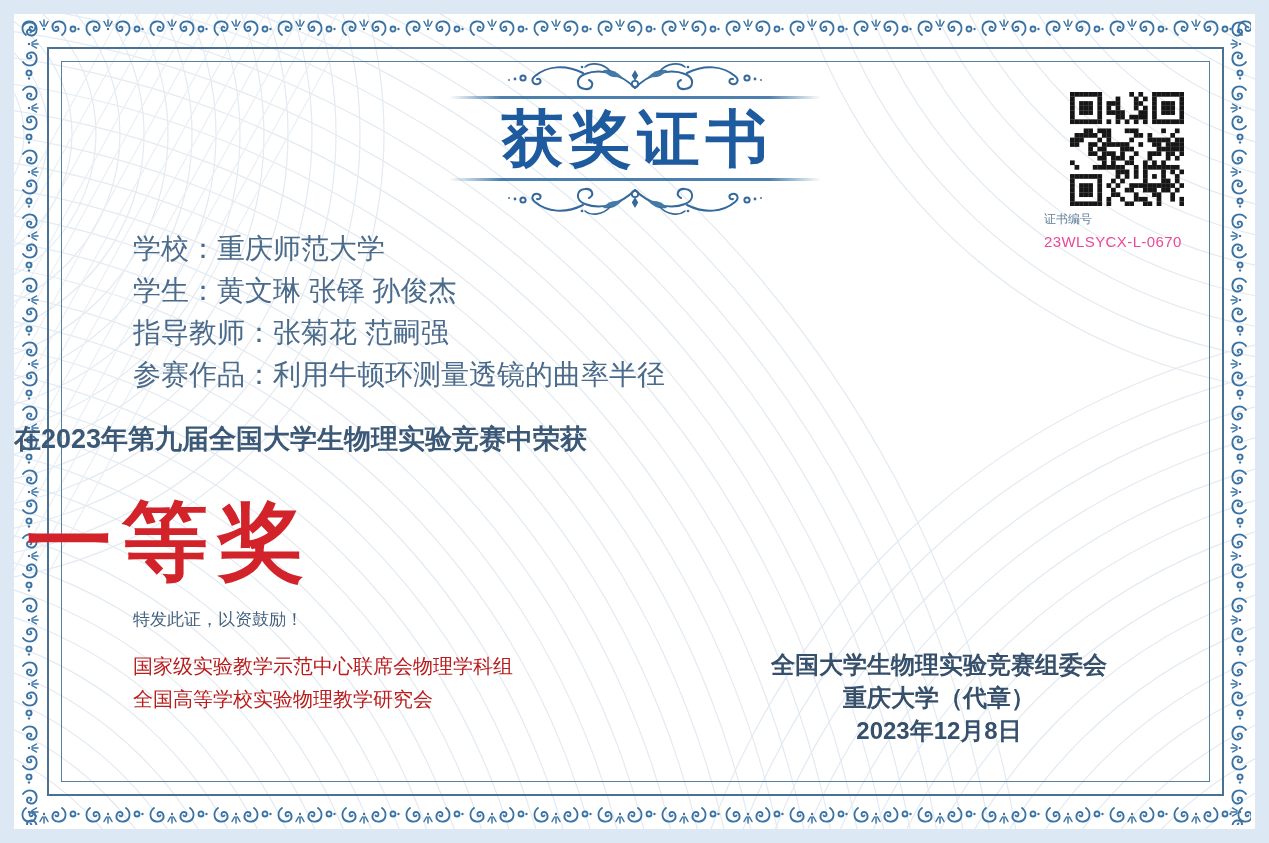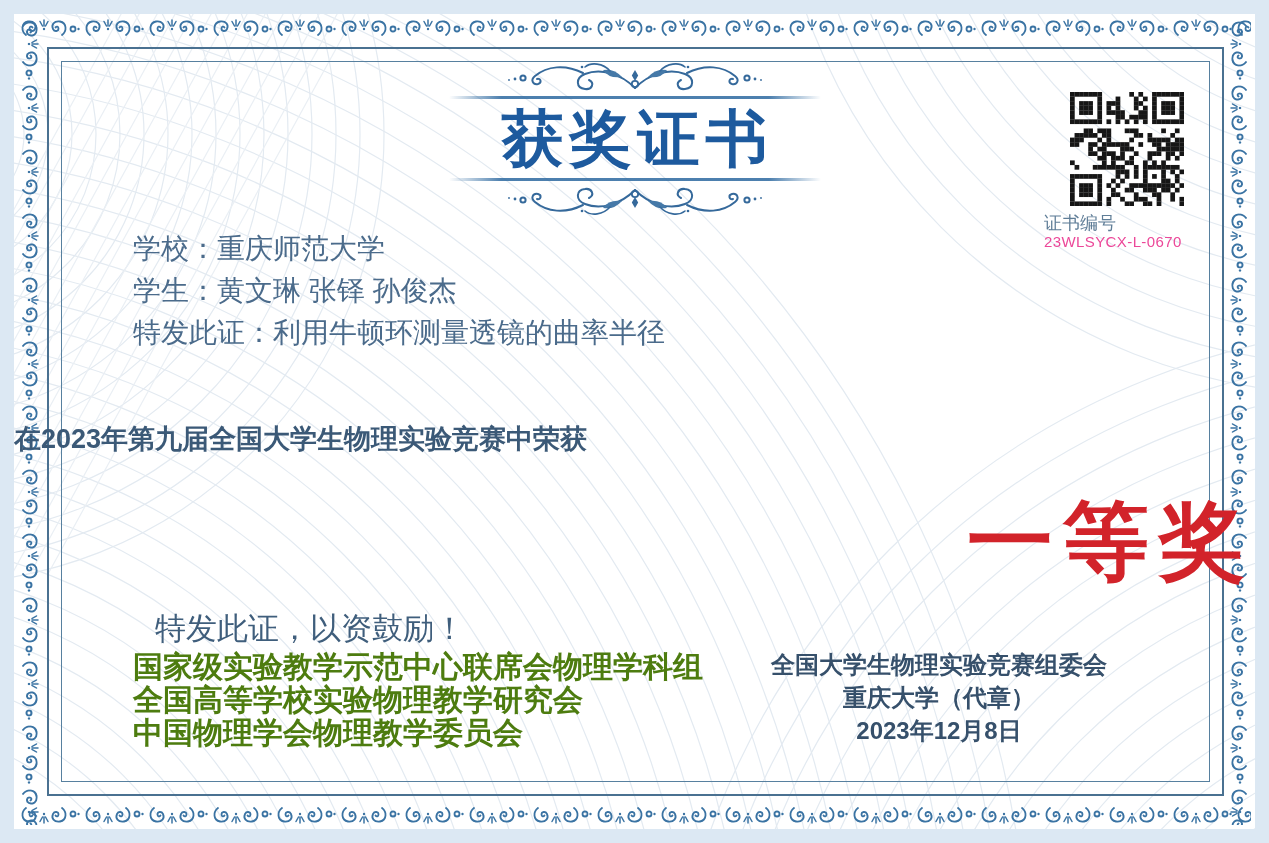--- a/index.html
+++ b/index.html
@@ -36,42 +36,42 @@
   }
   .rule-top    { top:82px; }
   .rule-bottom { top:164px; }
   .title {
     position:absolute; left:0; right:0; top:94px; text-align:center;
     font-size:62px; font-weight:900; color:#1d5a9e;
     letter-spacing:6px; padding-left:6px; line-height:1;
   }
   .qr { position:absolute; left:1056px; top:78px; width:114px; height:114px; }
   .qr svg { display:block; }
-  .qr-label  { position:absolute; left:1030px; top:197px; font-size:18px; color:#5f7d97; }
+  .qr-label  { position:absolute; left:1030px; top:197px; font-size:12px; color:#5f7d97; }
   .qr-number { position:absolute; left:1030px; top:219px; font-size:15px; color:#ec4899; letter-spacing:0.4px; }
   .fields {
     position:absolute; left:119px; top:214px;
     font-size:28px; line-height:42px; font-weight:500; color:#4b6b8b;
   }
   .statement {
     position:absolute; left:0; right:0; top:407px; 
     font-size:27px; font-weight:700; color:#3b5977;
   }
   .award {
-    position:absolute; left:0; right:0; top:478px; text-align:right;
+    position:absolute; left:0; right:0; top:478px; text-align:left;
     font-size:86px; font-weight:900; color:#d2232a;
-    letter-spacing:10px; padding-left:20px; line-height:1.15;
+    letter-spacing:10px; padding-left:12px; line-height:1.15;
   }
   .closing {
     position:absolute; left:119px; top:594px;
-    font-size:31px; font-weight:500; color:#3f5e7c;margin-left:22px;
+    font-size:17px; font-weight:500; color:#3f5e7c;
   }
   .issuers-left {
     position:absolute; left:119px; top:636px;
-    font-size:30px; line-height:33px; font-weight:700; color:#4d7c0f;
+    font-size:20px; line-height:33px; font-weight:400; color:#b91c1c;
   }
   .issuers-right {
     position:absolute; left:742px; top:634px; width:366px; text-align:center;
     font-size:24px; line-height:33px; font-weight:700; color:#36506b;
   }
 </style>
 </head>
 <body>
 
 <svg width="0" height="0" style="position:absolute">
@@ -540,31 +540,31 @@
           <rect x="86.64" y="109.44" width="4.71" height="4.71" fill="#161616"></rect>
           <rect x="109.44" y="109.44" width="4.71" height="4.71" fill="#161616"></rect>
         </svg>
     </div>
     <div class="qr-label">证书编号</div>
     <div class="qr-number">23WLSYCX-L-0670</div>
 
     <div class="fields">
       <div>学校：重庆师范大学</div>
       <div>学生：黄文琳 张铎 孙俊杰</div>
-      <div>特发此证：利用牛顿环测量透镜的曲率半径</div>
+      <div>指导教师：张菊花 范嗣强</div>
+      <div>参赛作品：利用牛顿环测量透镜的曲率半径</div>
     </div>
 
     <div class="statement">在2023年第九届全国大学生物理实验竞赛中荣获</div>
     <div class="award">一等奖</div>
     <div class="closing">特发此证，以资鼓励！</div>
 
     <div class="issuers-left">
       <div>国家级实验教学示范中心联席会物理学科组</div>
       <div>全国高等学校实验物理教学研究会</div>
-      <div>中国物理学会物理教学委员会</div>
     </div>
 
     <div class="issuers-right">
       <div>全国大学生物理实验竞赛组委会</div>
       <div>重庆大学（代章）</div>
       <div>2023年12月8日</div>
     </div>
 
   </div>
 </div>

